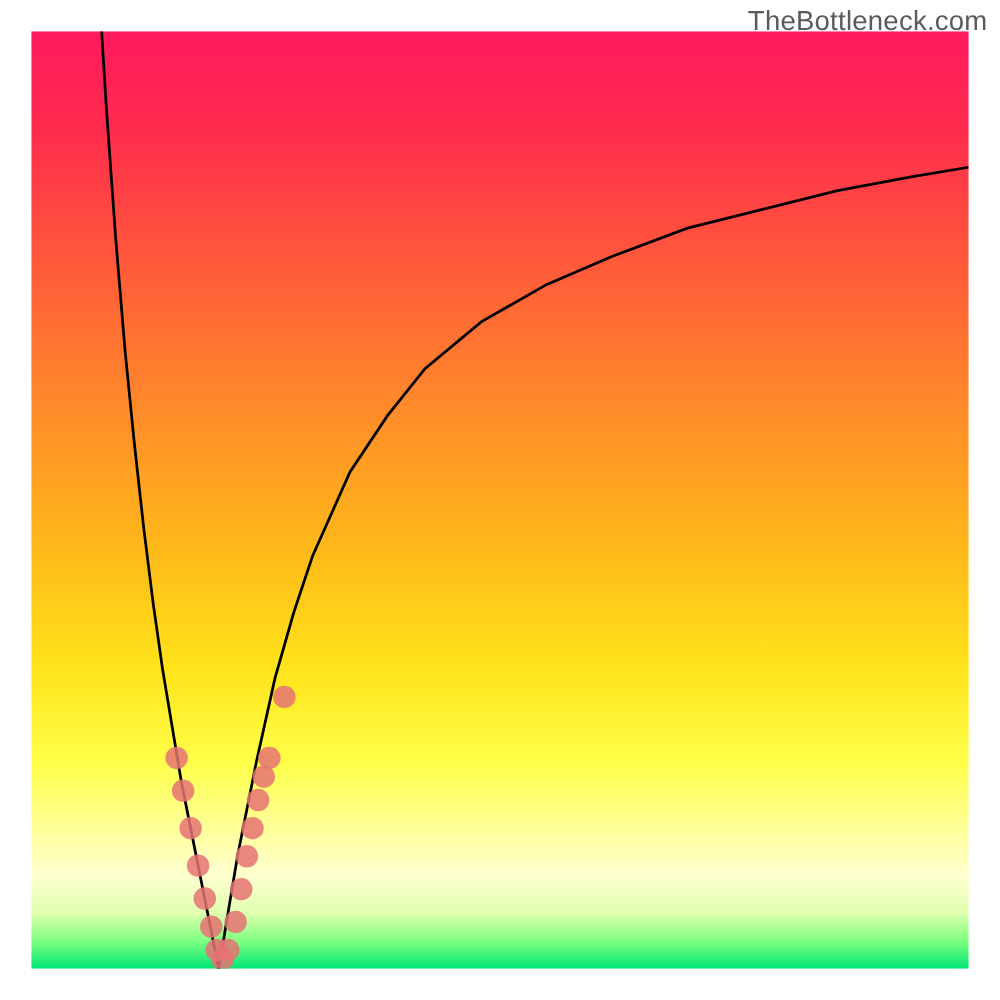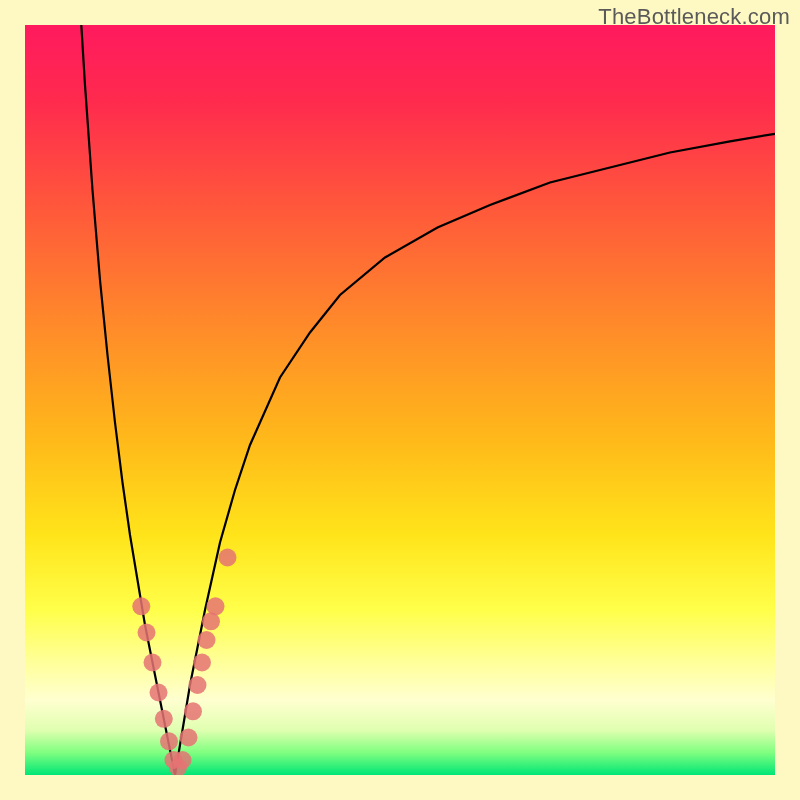--- a/index.html
+++ b/index.html
@@ -8,21 +8,21 @@
     width: 800px;
     height: 800px;
     overflow: hidden;
     background: #000;
     font-family: Arial, Helvetica, sans-serif;
   }
   .frame {
     position: relative;
     width: 800px;
     height: 800px;
-    background: #fef9c3;
+    background: #ffffff;
   }
   .plot {
     position: absolute;
     left: 25px;
     top: 25px;
     width: 750px;
     height: 750px;
     overflow: hidden;
   }
   .gradient {

